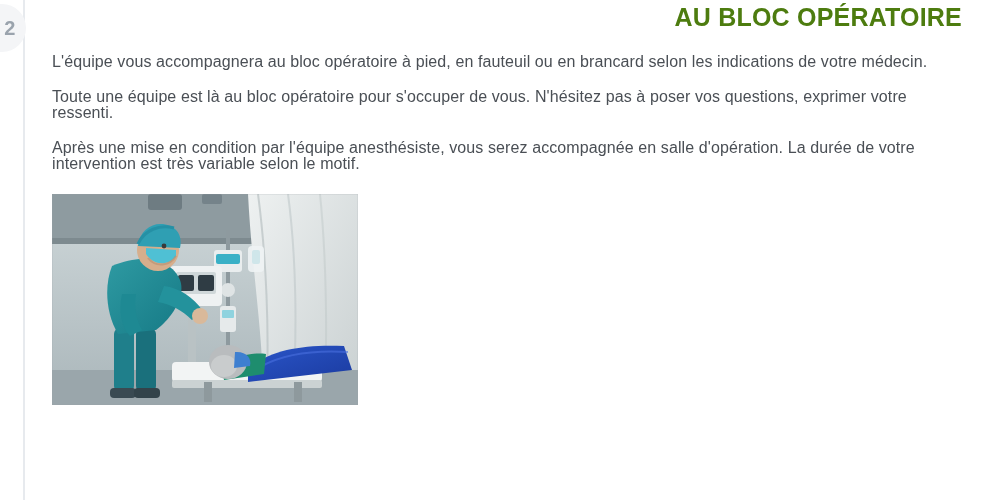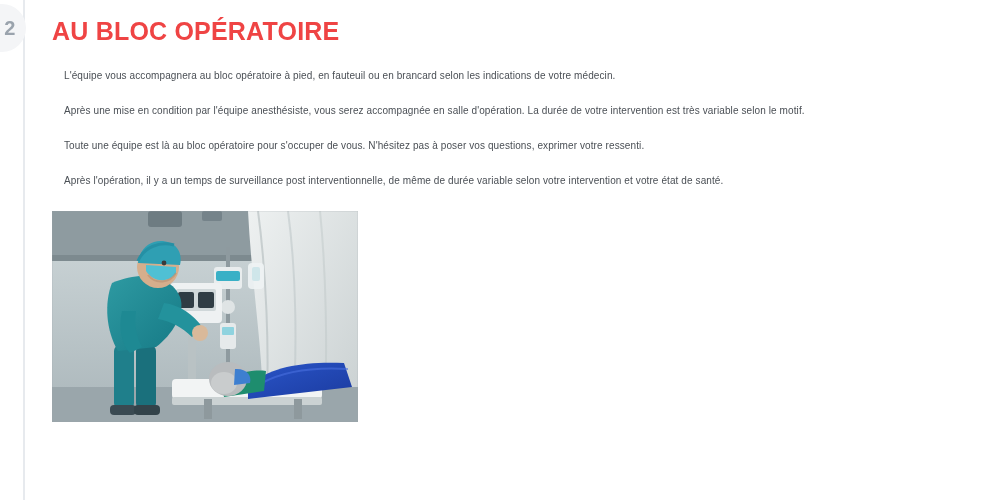--- a/index.html
+++ b/index.html
@@ -45,32 +45,33 @@
 
   
   .content {
     position: absolute;
     left: 52px;
     top: 0;
     width: 910px;
   }
 
   .section-title {
-    margin: 16px 0 0 0;
+    margin: 2px 0 0 0;
     font-size: 25px;
     line-height: 30px;
     font-weight: bold;
-    color: #ef4444;
+    color: #4d7c0f;
     letter-spacing: .2px;
+    text-align: right;
   }
 
   .para {
-    margin: 12px;
+    margin: 0;
     padding: 0;
-    font-size: 10px;
+    font-size: 16px;
     line-height: 16px;
     color: #4a4f55;
     letter-spacing: .1px;
   }
   .p-wrap { margin-top: 19px; }
   .p-wrap:first-of-type { margin-top: 22px; }
 
   
   .photo-frame {
     margin-top: 22px;
@@ -103,27 +104,24 @@
 </div>
 
 <div class="content">
 
   <h1 class="section-title">AU BLOC OPÉRATOIRE</h1>
 
   <div class="p-wrap">
     <p class="para">L'équipe vous accompagnera au bloc opératoire à pied, en fauteuil ou en brancard selon les indications de votre médecin.</p>
   </div>
   <div class="p-wrap">
+    <p class="para">Toute une équipe est là au bloc opératoire pour s'occuper de vous. N'hésitez pas à poser vos questions, exprimer votre ressenti.</p>
+  </div>
+  <div class="p-wrap">
     <p class="para">Après une mise en condition par l'équipe anesthésiste, vous serez accompagnée en salle d'opération. La durée de votre intervention est très variable selon le motif.</p>
-  </div>
-  <div class="p-wrap">
-    <p class="para">Toute une équipe est là au bloc opératoire pour s'occuper de vous. N'hésitez pas à poser vos questions, exprimer votre ressenti.</p>
-  </div>
-  <div class="p-wrap">
-    <p class="para">Après l'opération, il y a un temps de surveillance post interventionnelle, de même de durée variable selon votre intervention et votre état de santé.</p>
   </div>
 
   <div class="photo-frame">
     <svg width="306" height="211" viewBox="0 0 306 211" xmlns="http://www.w3.org/2000/svg">
       <defs>
         <linearGradient id="wallg" x1="0" y1="0" x2="0" y2="1">
           <stop offset="0%" stop-color="#cfd8da"></stop>
           <stop offset="100%" stop-color="#aab6ba"></stop>
         </linearGradient>
         <linearGradient id="drapeg" x1="0" y1="0" x2="1" y2="1">

